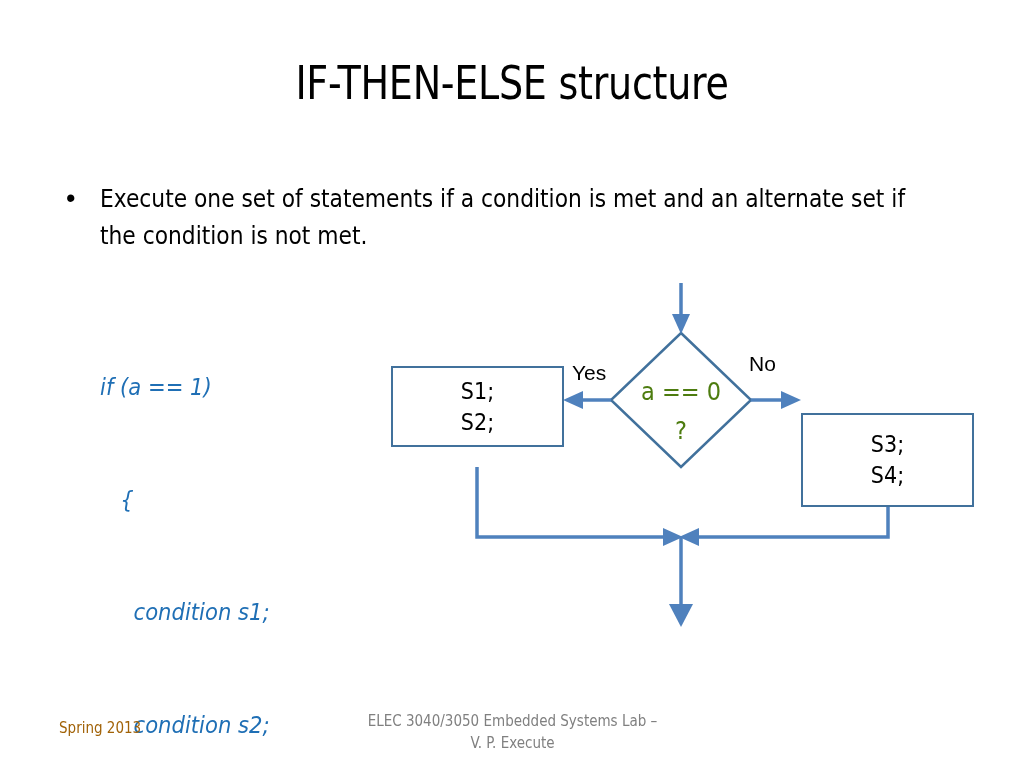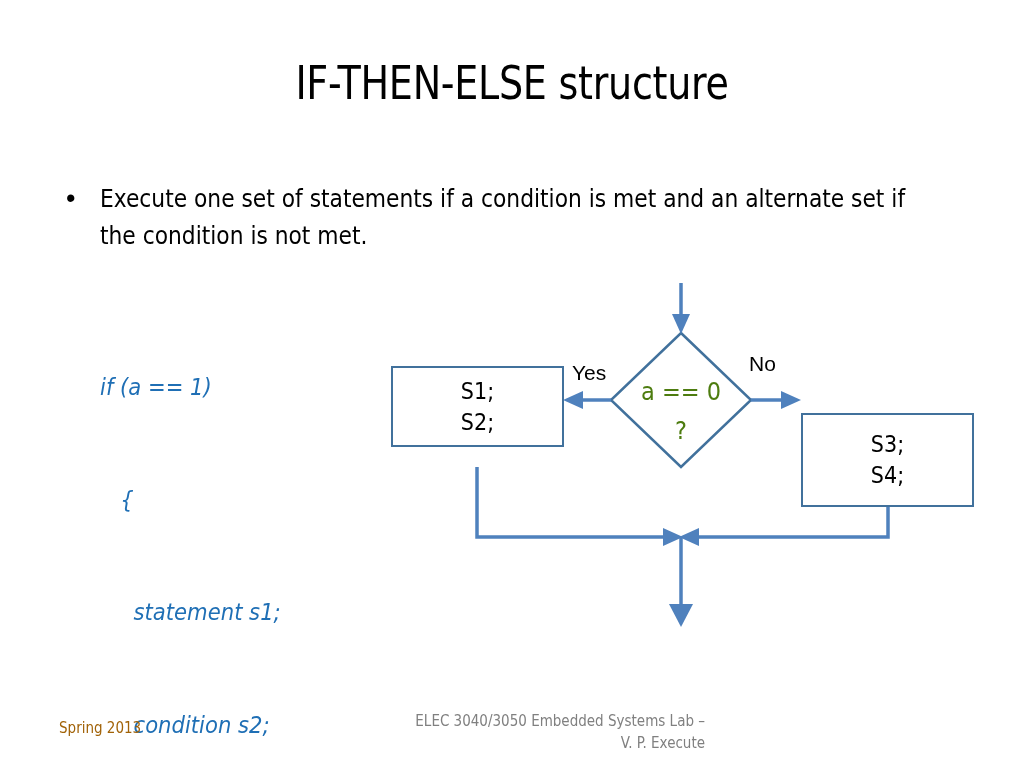--- a/index.html
+++ b/index.html
@@ -140,21 +140,21 @@
     top: 719px;
     font-family: "DejaVu Sans Condensed", "Liberation Sans Narrow", "Liberation Sans", sans-serif;
     font-size: 15px;
     color: #a16207;
   }
   .footer-center {
     position: absolute;
     left: 320px;
     top: 710px;
     width: 385px;
-    text-align: right;
+    text-align: center;
     font-family: "DejaVu Sans Condensed", "Liberation Sans Narrow", "Liberation Sans", sans-serif;
     font-size: 15px;
     line-height: 22px;
     color: #808080;
   }
   .footer-center span { display: block; }
 </style>
 </head>
 <body>
 
@@ -163,21 +163,21 @@
   <div class="slide-title">IF-THEN-ELSE structure</div>
 
   <div class="bullet-block">
     <div class="bullet-mark">•</div>
     <div class="bullet-text">Execute one set of statements if a condition is met and an alternate set if the condition is not met.</div>
   </div>
 
   <div class="code-block">
     <span class="code-line">if (a == 1)</span>
     <span class="code-line">   {</span>
-    <span class="code-line">     statement s1;</span>
+    <span class="code-line">     condition s1;</span>
     <span class="code-line">     condition s2;</span>
     
     
     
     
     
     
   </div>
 
   <svg id="flowchart" viewBox="0 0 1024 768">

